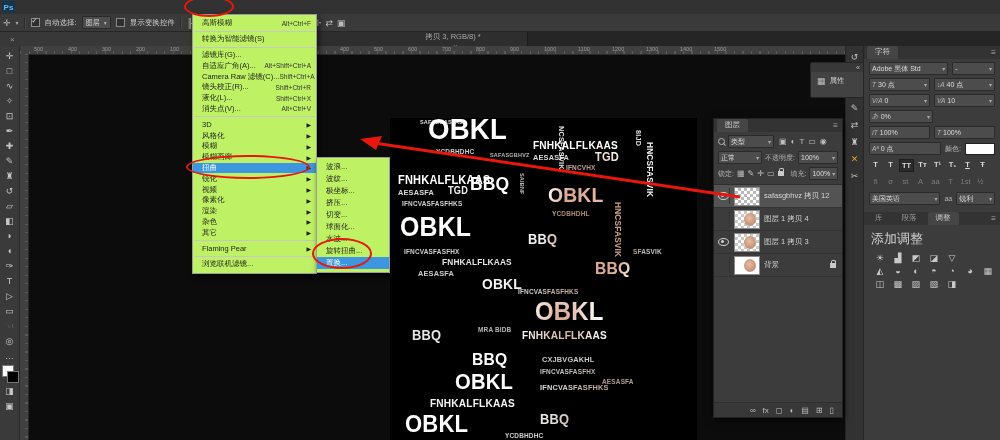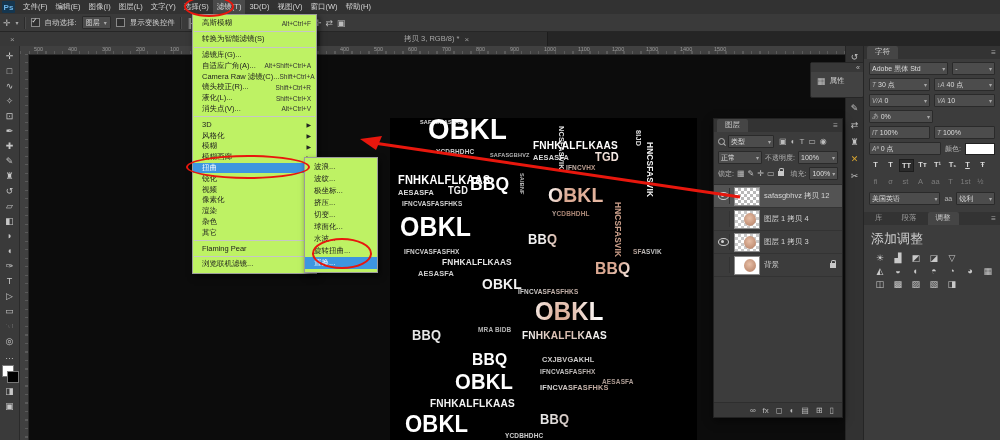--- a/index.html
+++ b/index.html
@@ -51,21 +51,21 @@
   #canvas-area{top:54px;left:28px;width:817px;height:386px;background:#0c0c0c;z-index:1;overflow:hidden;}
   #document{position:absolute;left:362px;top:64px;width:307px;height:322px;background:#000;overflow:hidden;}
   .word{position:absolute;color:#fff;font-weight:bold;white-space:nowrap;line-height:1;transform-origin:left top;
     font-family:"Liberation Sans",sans-serif;letter-spacing:0.2px;}
   #face-overlay{position:absolute;left:0;top:0;width:100%;height:100%;mix-blend-mode:multiply;pointer-events:none;}
 
   
   .menu-pop{position:absolute;background:#bef264;border:1px solid #9b9b9b;box-shadow:2px 3px 6px rgba(0,0,0,.6);
     z-index:60;padding:3px 0;box-sizing:border-box;}
   #filter-menu{left:192px;top:14px;width:125px;}
-  #distort-menu{left:304px;top:157px;width:74px;}
+  #distort-menu{left:316px;top:157px;width:74px;}
   .mrow{height:10.8px;display:flex;align-items:center;padding:0 5px 0 9px;color:#1d1d1d;font-size:7.5px;white-space:nowrap;}
   .mrow .lbl{flex:0 0 auto;}
   .mrow .rgt{margin-left:auto;font-size:6.5px;color:#333;}
   .mrow .arr{margin-left:auto;font-size:6px;color:#222;}
   .mrow.hl{color:#fff;}
   .msep{border-top:1px solid #c6c6c6;margin:2px 1px;}
   #distort-menu .mrow{height:12px;}
 
   
   .red{position:absolute;border:2px solid #e8170d;border-radius:50%;z-index:150;pointer-events:none;}
@@ -136,33 +136,20 @@
     display:flex;align-items:center;justify-content:flex-end;gap:7px;padding-right:8px;box-sizing:border-box;background:#383838;}
   .ft-ic{color:#bdbdbd;font-size:8px;}
 </style>
 </head>
 <body>
 
 <div id="stage">
 
   <div id="menubar" class="abs">
     <div id="ps-logo">Ps</div>
-    <div id="menubar-items" style="display:flex;">
-        <div class="menu-item">文件(F)</div>
-        <div class="menu-item">编辑(E)</div>
-        <div class="menu-item">图像(I)</div>
-        <div class="menu-item">图层(L)</div>
-        <div class="menu-item">文字(Y)</div>
-        <div class="menu-item">选择(S)</div>
-        <div class="menu-item hl">滤镜(T)</div>
-        <div class="menu-item">3D(D)</div>
-        <div class="menu-item">视图(V)</div>
-        <div class="menu-item">窗口(W)</div>
-        <div class="menu-item">帮助(H)</div>
-      </div>
   </div>
 
   <div id="optionsbar" class="abs">
     <span class="ob-icon">✛</span>
     <span class="chev">▾</span>
     <span class="ob-sep"></span>
     <span class="cb checked"></span>
     <span>自动选择:</span>
     <span class="ob-select">
       <span>图层</span>
@@ -187,21 +174,21 @@
         <span class="ob-icon">✛</span>
         <span class="ob-icon">⇄</span>
         <span class="ob-icon">▣</span>
       </span>
   </div>
 
   <div id="tabbar" class="abs">
     <div class="doc-tab" id="tab1" style="left:0;width:235px;">
       <span class="close">×</span>
     </div>
-    <div class="doc-tab" id="tab2" style="left:320px;width:228px;padding-left:84px;">
+    <div class="doc-tab" id="tab2" style="left:300px;width:228px;padding-left:84px;flex-direction:column;">
       <span>拷贝 3, RGB/8) *</span>
       <span class="close">×</span>
     </div>
   </div>
 
   <div id="hruler" class="abs">
       <span class="rlab" style="left: 14px;">500</span>
       <span class="rlab" style="left: 48px;">400</span>
       <span class="rlab" style="left: 82px;">300</span>
       <span class="rlab" style="left: 116px;">200</span>

